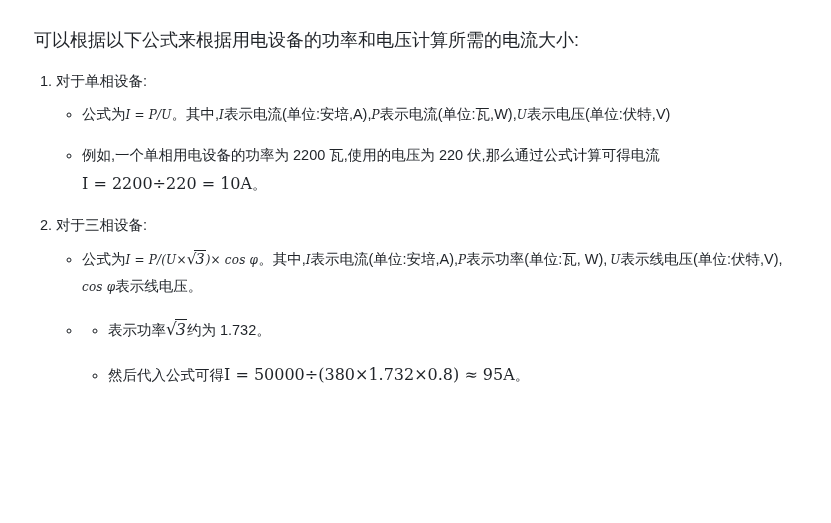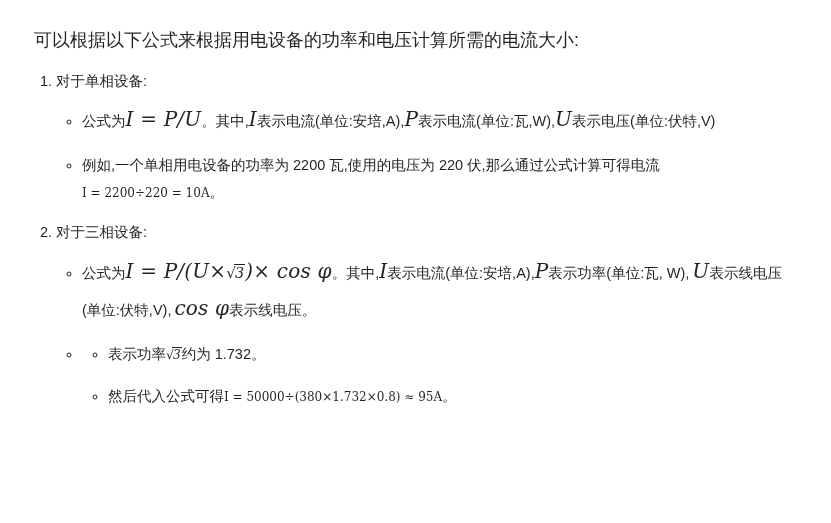--- a/index.html
+++ b/index.html
@@ -56,26 +56,26 @@
     list-style-type: circle;
   }
   ul.lvl3 > li {
     margin-bottom: 16px;
     line-height: 1.8;
   }
   
   .m {
     font-family: "DejaVu Serif", serif;
     font-style: italic;
-    font-size: 20px;
+    font-size: 12px;
     letter-spacing: .2px;
   }
   .big {
     font-family: "DejaVu Serif", serif;
-    font-size: 12px;
+    font-size: 16px;
   }
   .sqrt {
     display: inline-block;
     position: relative;
     font-style: normal;
     font-family: "DejaVu Serif", serif;
   }
   .sqrt > .rad { font-size: 1.05em; }
   .sqrt > .val {
     border-top: 1px solid #1f2328;

